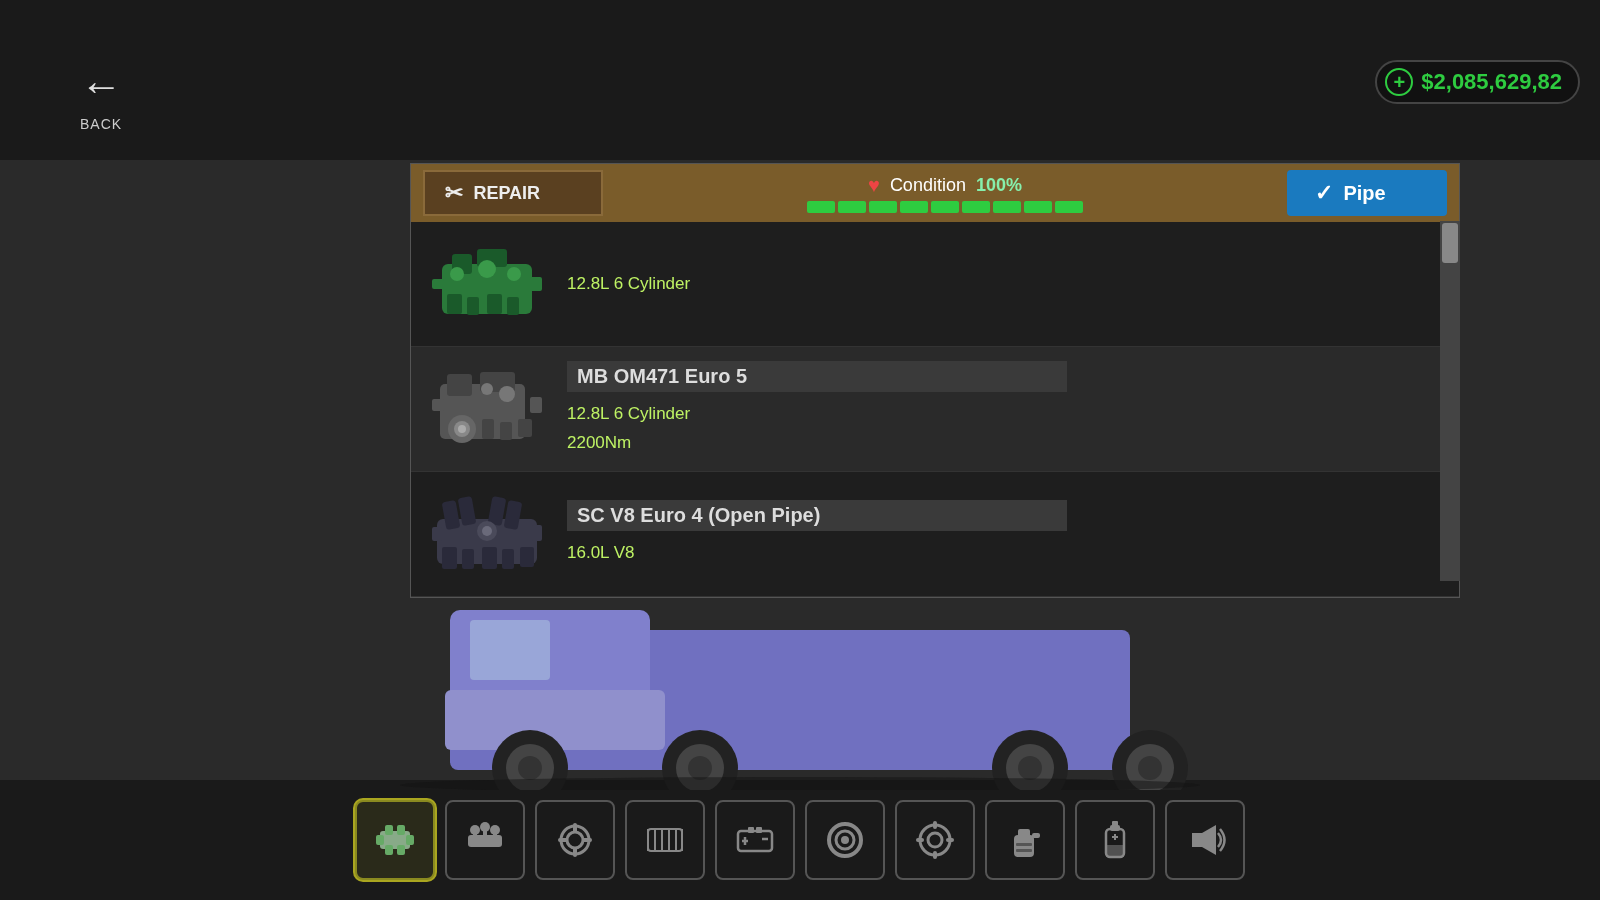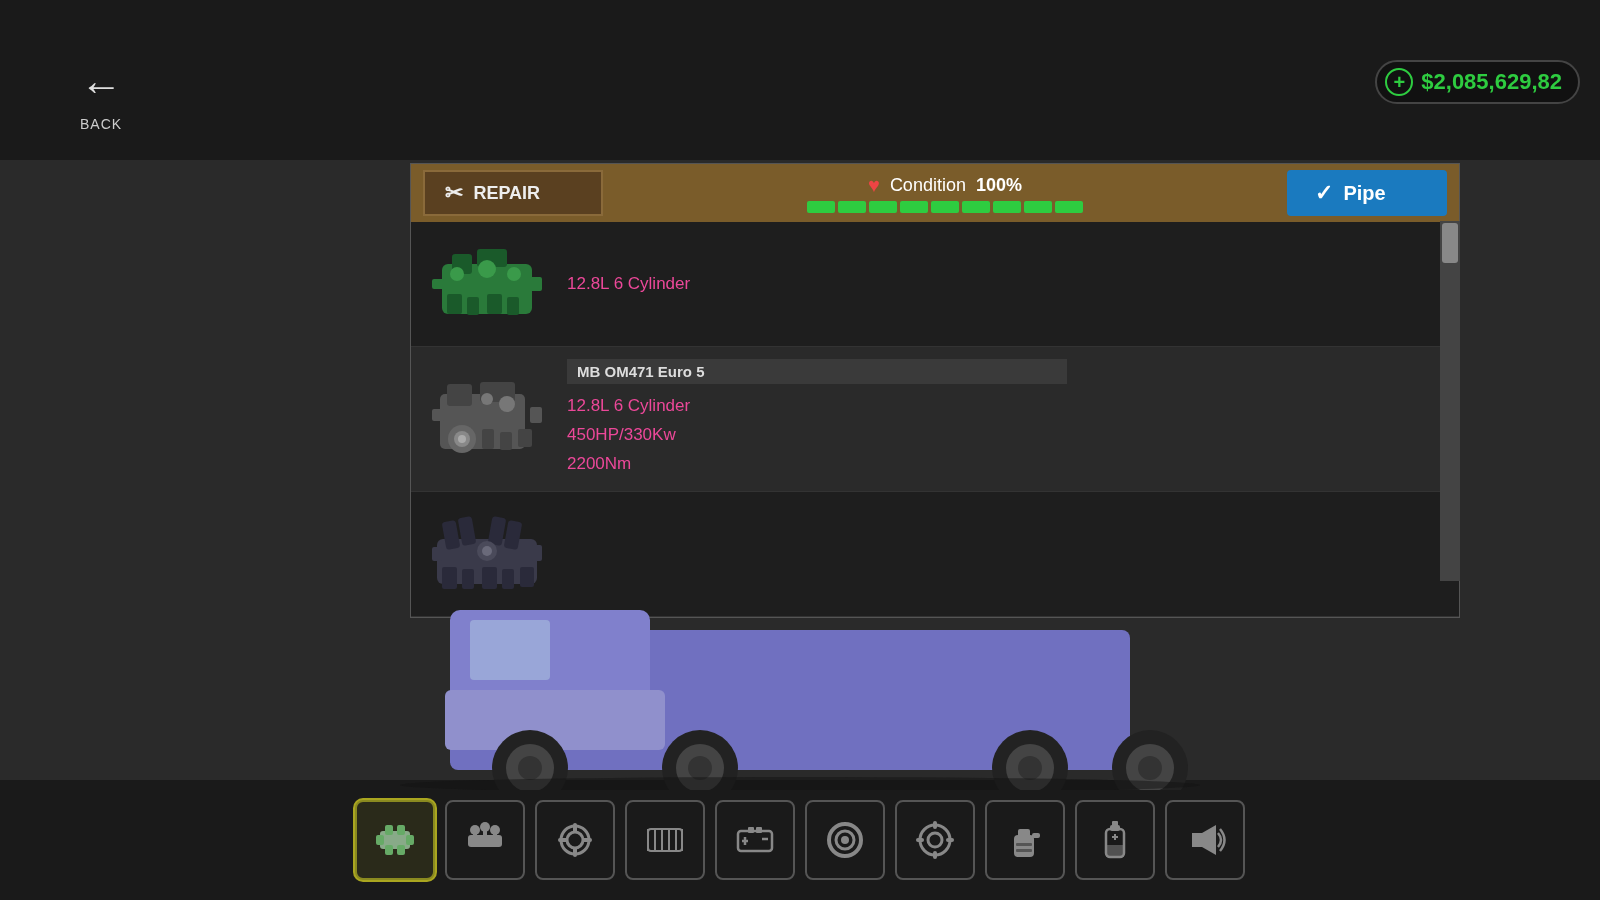--- a/index.html
+++ b/index.html
@@ -126,21 +126,21 @@
     .heart-icon {
       color: #e44;
       font-size: 20px;
     }
     .condition-label {
       color: white;
       font-size: 18px;
       font-weight: normal;
     }
     .condition-pct {
-      color: #ffffff;
+      color: #86efac;
       font-size: 18px;
       font-weight: bold;
     }
     .condition-bars {
       display: flex;
       gap: 3px;
     }
     .condition-bar {
       width: 28px;
       height: 12px;
@@ -193,29 +193,29 @@
     .engine-svg {
       width: 110px;
       height: 90px;
     }
     .engine-info {
       flex: 1;
     }
     .engine-name {
       background: #3a3a3a;
       color: #ddd;
-      font-size: 15px;
+      font-size: 20px;
       font-weight: bold;
       padding: 4px 10px;
       margin-bottom: 8px;
       display: inline-block;
       min-width: 500px;
     }
     .engine-spec {
-      color: #ec4899;
+      color: #bef264;
       font-size: 17px;
       line-height: 1.7;
     }
 
     
     .scrollbar-track {
       position: absolute;
       right: 140px;
       top: 221px;
       width: 20px;
@@ -369,21 +369,20 @@
           <rect x="0" y="35" width="12" height="12" rx="2" fill="#555"></rect>
           <rect x="98" y="33" width="12" height="16" rx="2" fill="#555"></rect>
           <circle cx="75" cy="30" r="8" fill="#777"></circle>
           <circle cx="55" cy="25" r="6" fill="#777"></circle>
         </svg>
       </div>
       <div class="engine-info">
         <div class="engine-name">MB OM471 Euro 5</div>
         <div class="engine-spec">
           <div>12.8L  6 Cylinder</div>
-          <div>450HP/330Kw</div>
           <div>2200Nm</div>
         </div>
       </div>
     </div>
 
     <div class="engine-item">
       <div class="engine-image">
         <svg class="engine-svg" viewBox="0 0 110 90">
 
           <rect x="5" y="30" width="100" height="45" rx="6" fill="#3a3a4a"></rect>
@@ -396,20 +395,26 @@
           <rect x="30" y="60" width="12" height="20" rx="2" fill="#2a2a3a"></rect>
           <rect x="50" y="58" width="15" height="22" rx="2" fill="#2a2a3a"></rect>
           <rect x="70" y="60" width="12" height="20" rx="2" fill="#2a2a3a"></rect>
           <rect x="88" y="58" width="14" height="20" rx="2" fill="#2a2a3a"></rect>
           <circle cx="55" cy="42" r="10" fill="#4a4a5a"></circle>
           <circle cx="55" cy="42" r="5" fill="#6a6a7a"></circle>
           <rect x="0" y="38" width="10" height="14" rx="2" fill="#3a3a4a"></rect>
           <rect x="100" y="36" width="10" height="16" rx="2" fill="#3a3a4a"></rect>
         </svg>
       </div>
+      <div class="engine-info">
+        <div class="engine-name">SC V8 Euro 4 (Open Pipe)</div>
+        <div class="engine-spec">
+          <div>16.0L V8</div>
+        </div>
+      </div>
     </div>
   </div>
 </div>
 
 <div class="scrollbar-track">
   <div class="scrollbar-thumb"></div>
 </div>
 
 <div class="truck-scene">
   <svg width="900" height="200" viewBox="0 0 900 200">

